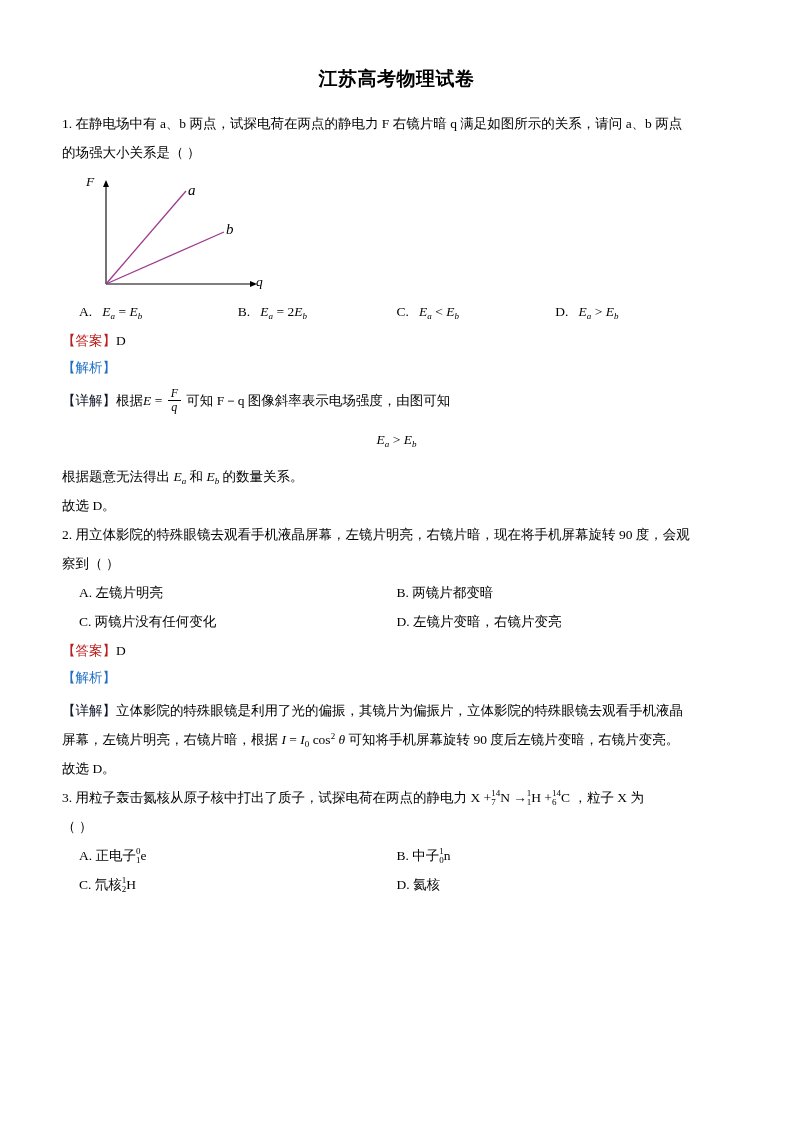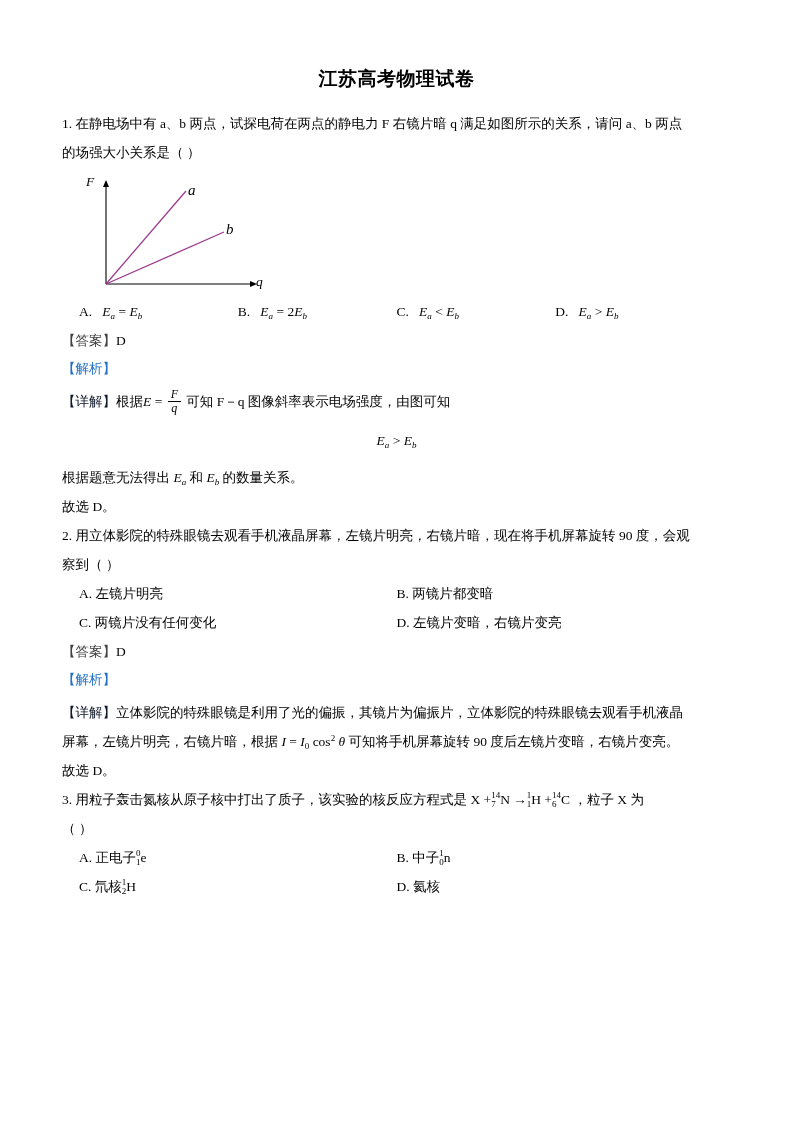--- a/index.html
+++ b/index.html
@@ -45,22 +45,21 @@
     white-space: nowrap;
   }
   .opt-4 .opt { width: 25%; }
   .opt-2 .opt { width: 50%; }
   .tag {
     color: #1f6fc4;
     font-size: 13.5px;
     line-height: 2.0;
   }
   .tag .brackets {
-    color: #404040;
-    font-family: Liberation Mono, monospace;
+    color: #b91c1c;
   }
   .tag .ans {
     color: #000000;
   }
   .detail {
     font-size: 13.5px;
     line-height: 2.0;
     margin: 6px 0 0 0;
   }
   .detail .lbl { color: #0f172a; margin-top: 31px; }
@@ -237,21 +236,21 @@
   </div>
   <div class="para">
     <span>屏幕，左镜片明亮，右镜片暗，根据</span>
     <span><span class="it">I</span> = <span class="it">I</span><span class="subn">0</span> cos<span class="sup">2</span> <span class="it">θ</span></span>
     <span>可知将手机屏幕旋转 90 度后左镜片变暗，右镜片变亮。</span>
   </div>
   <div class="para">故选 D。</div>
 
   <div class="q-text">
     <span>3.</span>
-    <span>用粒子轰击氮核从原子核中打出了质子，该实验的核反应方程式是 X +</span><span class="nuc"><span class="t">14</span><span class="b">7</span></span><span>N →</span><span class="nuc"><span class="t">1</span><span class="b">1</span></span><span>H +</span><span class="nuc"><span class="t">14</span><span class="b">6</span></span><span>C ，粒子 X 为</span>
+    <span>用粒子轰击氮核从原子核中打出了质子，试探电荷在两点的静电力 X +</span><span class="nuc"><span class="t">14</span><span class="b">7</span></span><span>N →</span><span class="nuc"><span class="t">1</span><span class="b">1</span></span><span>H +</span><span class="nuc"><span class="t">14</span><span class="b">6</span></span><span>C ，粒子 X 为</span>
   </div>
   <div class="q-text">（       ）</div>
 
   <div class="opts-row opt-2">
     <div class="opt">
       <span>A.</span>
       <span>正电子</span><span class="nuc"><span class="t">0</span><span class="b">1</span></span><span>e</span>
     </div>
     <div class="opt">
       <span>B.</span>

